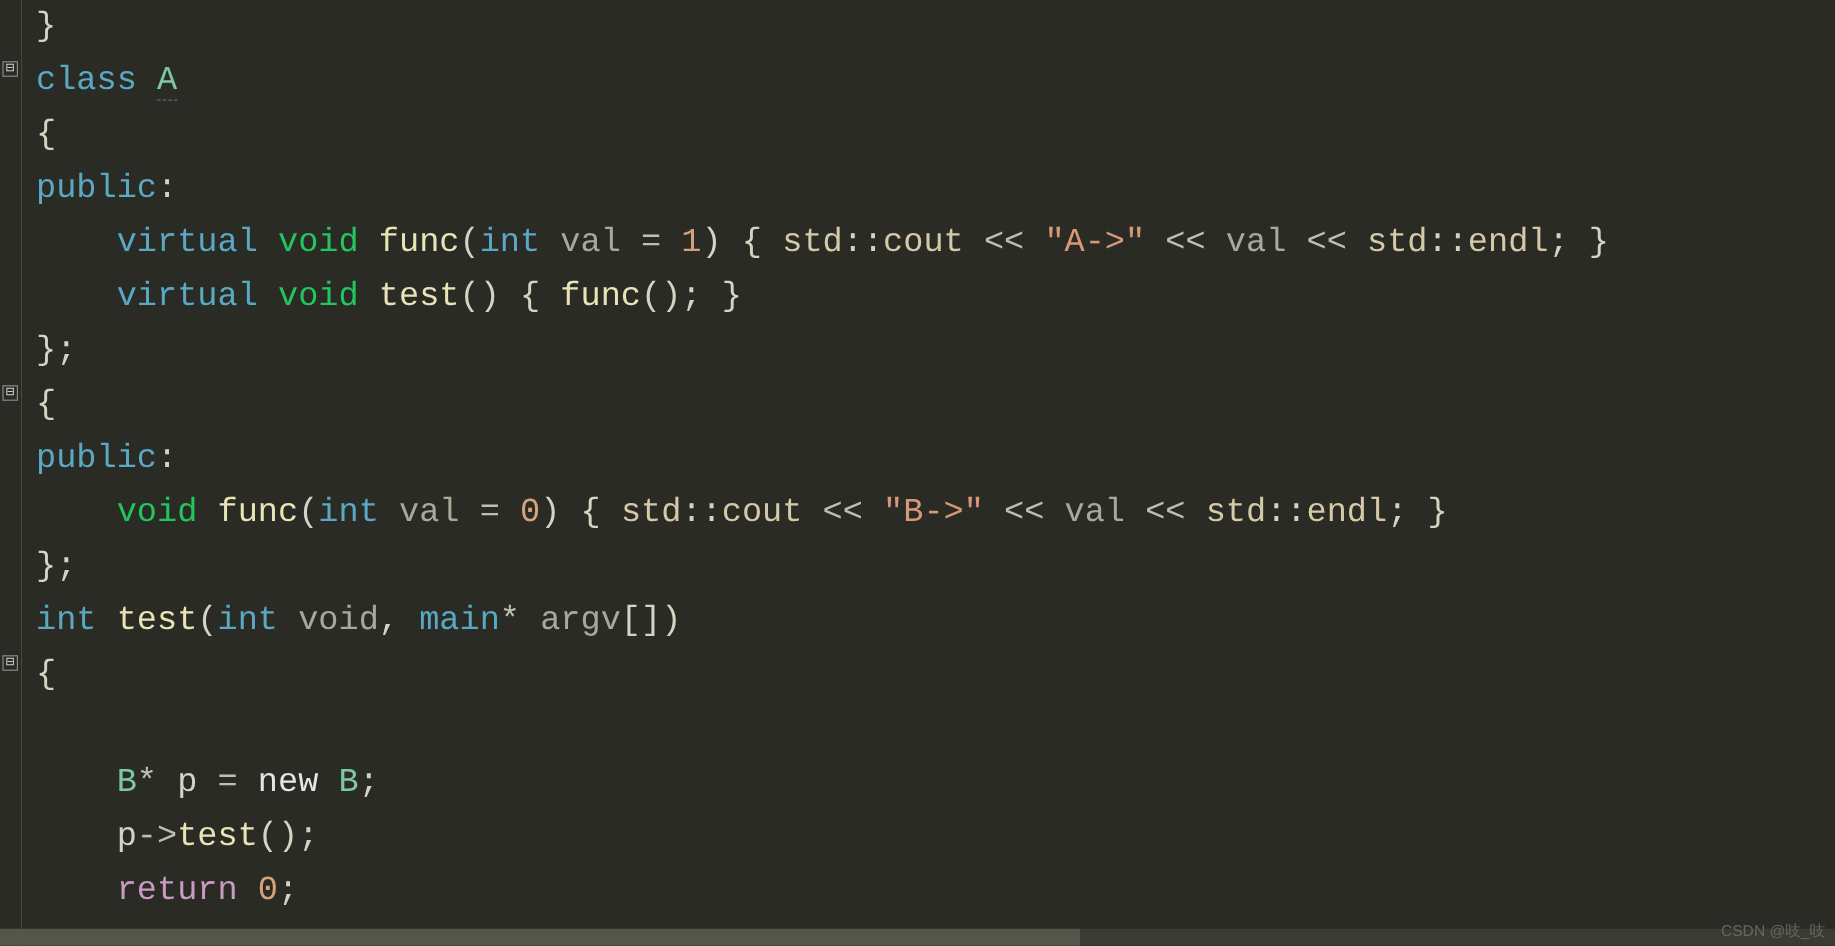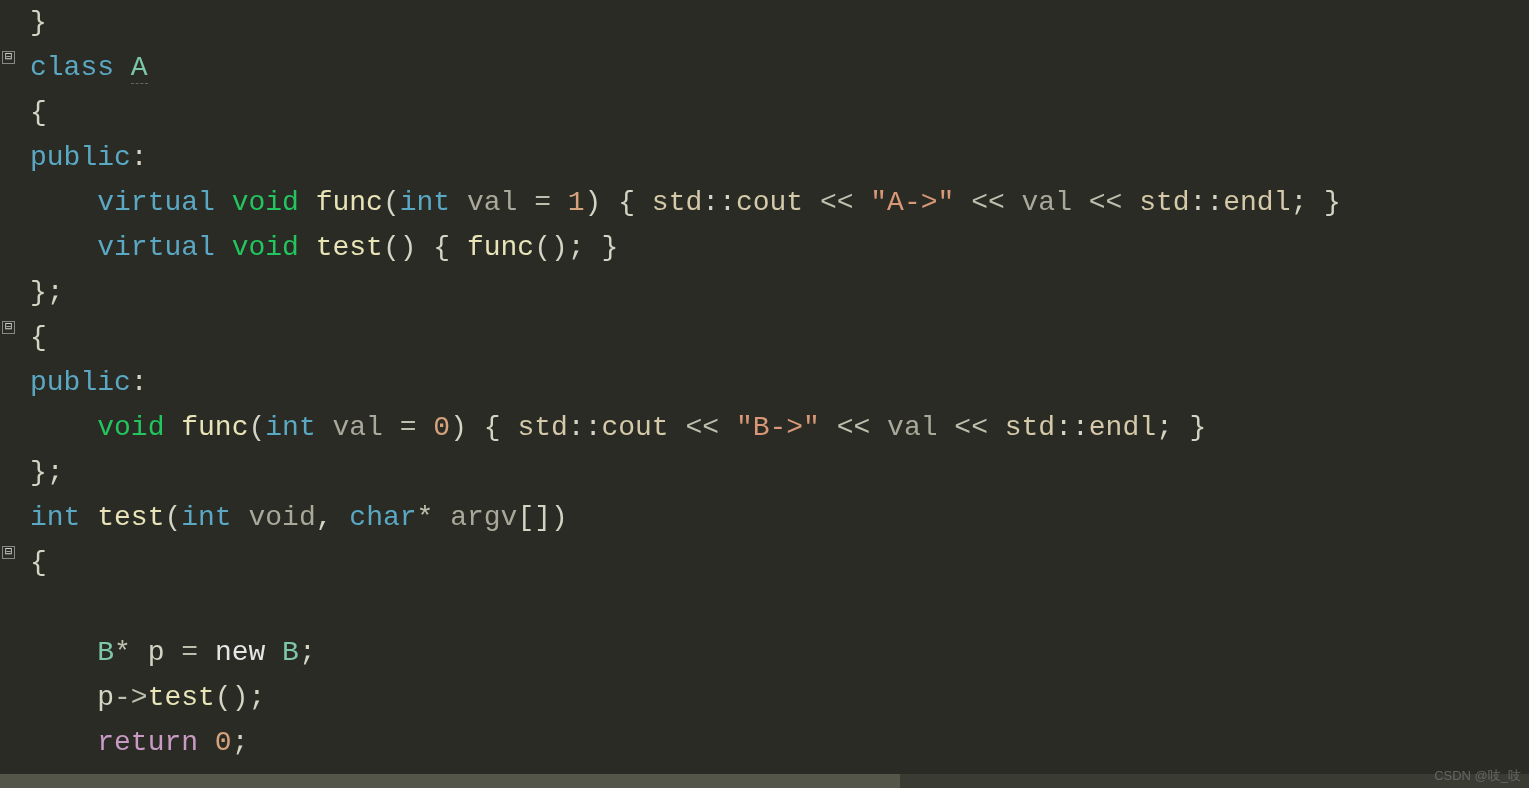--- a/index.html
+++ b/index.html
@@ -130,21 +130,21 @@
 
 
     <div class="code-line"><span class="brace">{</span></div>
 
     <div class="code-line"><span class="kw-public">public</span><span class="punct">:</span></div>
 
     <div class="code-line">    <span class="kw-void">void</span> <span class="func-name">func</span><span class="punct">(</span><span class="param-type">int</span> <span class="param-name">val</span><span class="op"> = </span><span class="num">0</span><span class="punct">)</span><span class="punct"> { </span><span class="std">std</span><span class="punct">::</span><span class="std">cout</span><span class="op"> &lt;&lt; </span><span class="str">"B-&gt;"</span><span class="op"> &lt;&lt; </span><span class="param-name">val</span><span class="op"> &lt;&lt; </span><span class="std">std</span><span class="punct">::</span><span class="std">endl</span><span class="punct">; </span><span class="punct">}</span></div>
 
     <div class="code-line"><span class="brace">}</span><span class="punct">;</span></div>
 
-    <div class="code-line"><span class="kw-blue">int</span> <span class="func-name">test</span><span class="punct">(</span><span class="kw-blue">int</span> <span class="param-name">void</span><span class="punct">, </span><span class="kw-blue">char</span><span class="op">*</span><span class="param-name"> argv</span><span class="punct">[]</span><span class="punct">)</span></div>
+    <div class="code-line"><span class="kw-blue">int</span> <span class="func-name">test</span><span class="punct">(</span><span class="kw-blue">int</span> <span class="param-name">void</span><span class="punct">, </span><span class="kw-blue">main</span><span class="op">*</span><span class="param-name"> argv</span><span class="punct">[]</span><span class="punct">)</span></div>
 
     <div class="code-line"><span class="brace">{</span></div>
 
     <div class="code-line"></div>
 
     <div class="code-line">    <span class="type2">B</span><span class="op">*</span><span class="var"> p</span><span class="op"> = </span><span class="kw-new">new</span><span class="type2"> B</span><span class="punct">;</span></div>
 
     <div class="code-line">    <span class="var">p</span><span class="op">-&gt;</span><span class="func-name">test</span><span class="punct">()</span><span class="punct">;</span></div>
 
     <div class="code-line">    <span class="kw-return">return</span><span class="num"> 0</span><span class="punct">;</span></div>

